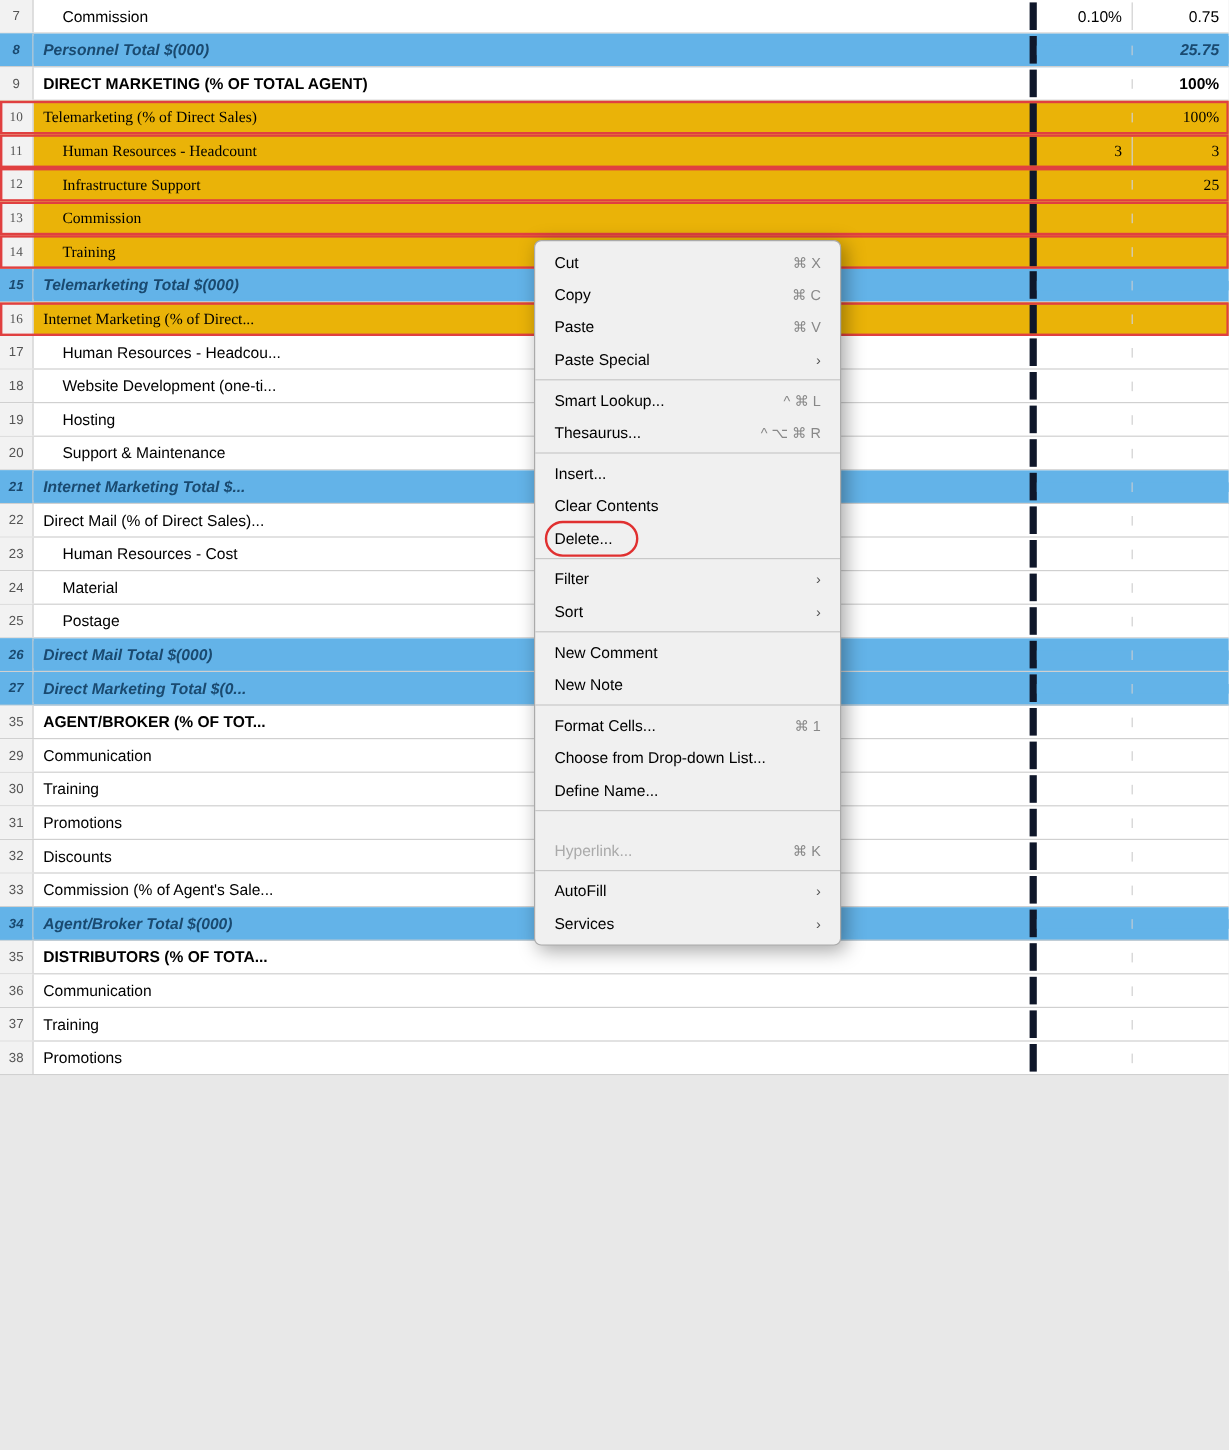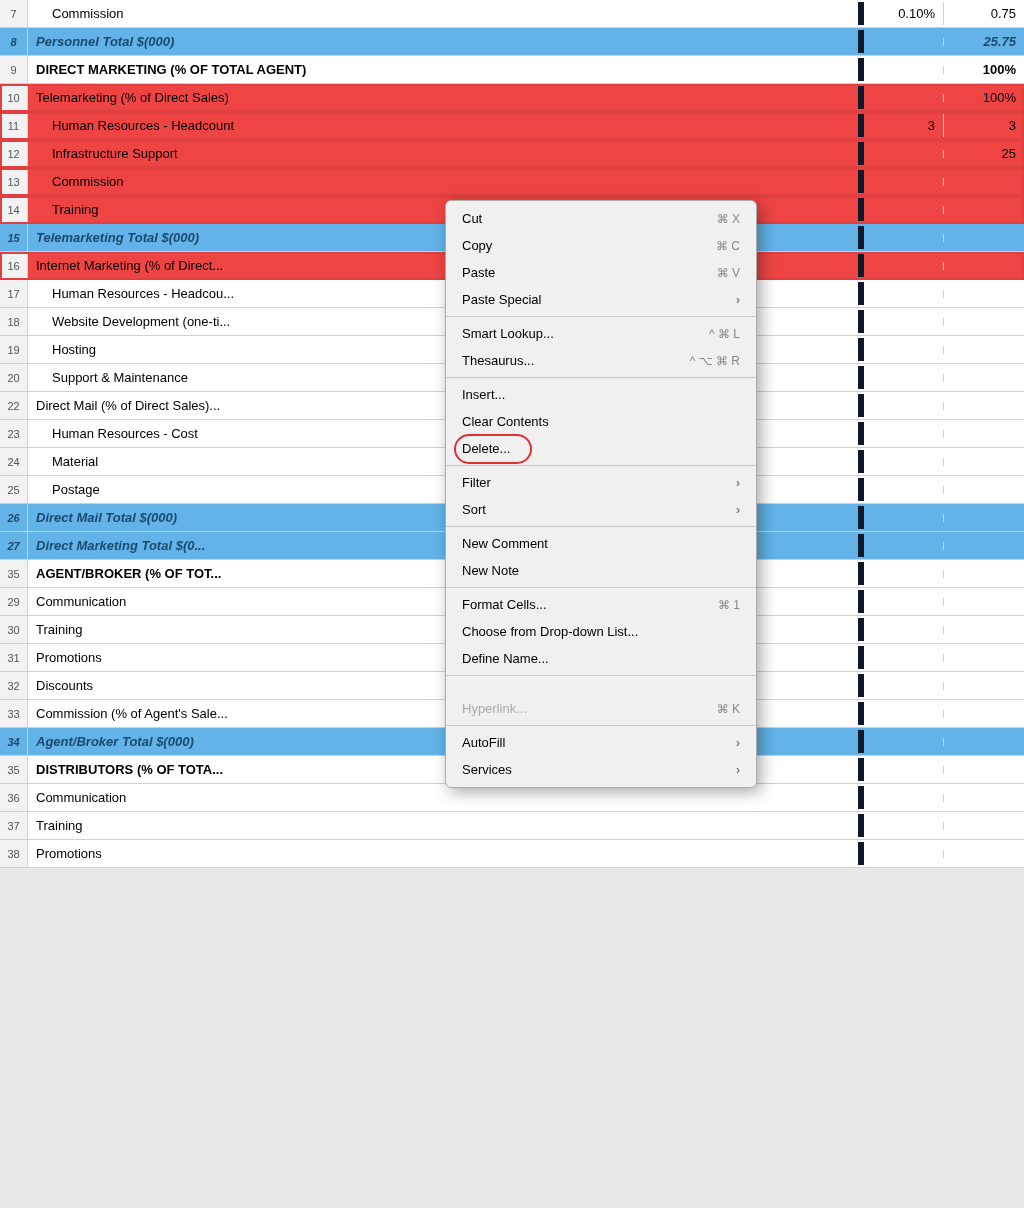--- a/index.html
+++ b/index.html
@@ -58,29 +58,30 @@
     }
 
     .cell-val2 {
       width: 80px;
       min-width: 80px;
       text-align: right;
       padding: 4px 8px;
     }
 
     .row-selected {
-      background: #ef4444;
+      background: #eab308;
+      font-family: Liberation Serif, serif;
     }
 
     
     .context-menu {
       position: absolute;
       top: 200px;
       left: 445px;
-      width: 312px;
+      width: 256px;
       background: #f0f0f0;
       border: 1px solid #aaa;
       border-radius: 6px;
       box-shadow: 4px 4px 16px rgba(0,0,0,0.35);
       padding: 4px 0;
       z-index: 100;
     }
 
     .menu-item {
       display: flex;
@@ -223,20 +224,26 @@
       <div class="cell-main" style="padding-left: 24px;">Hosting</div>
       <div class="cell-val"></div>
       <div class="cell-val2"></div>
     </div>
     <div class="sheet-row">
       <div class="row-num">20</div>
       <div class="cell-main" style="padding-left: 24px;">Support &amp; Maintenance</div>
       <div class="cell-val"></div>
       <div class="cell-val2"></div>
     </div>
+    <div class="sheet-row blue-row">
+      <div class="row-num">21</div>
+      <div class="cell-main" style="color: rgb(26, 74, 112); font-weight: bold; font-style: italic;">Internet Marketing Total $...</div>
+      <div class="cell-val"></div>
+      <div class="cell-val2" style="color: rgb(26, 74, 112); font-weight: bold; font-style: italic;"></div>
+    </div>
     <div class="sheet-row">
       <div class="row-num">22</div>
       <div class="cell-main">Direct Mail (% of Direct Sales)...</div>
       <div class="cell-val"></div>
       <div class="cell-val2"></div>
     </div>
     <div class="sheet-row">
       <div class="row-num">23</div>
       <div class="cell-main" style="padding-left: 24px;">Human Resources - Cost</div>
       <div class="cell-val"></div>

